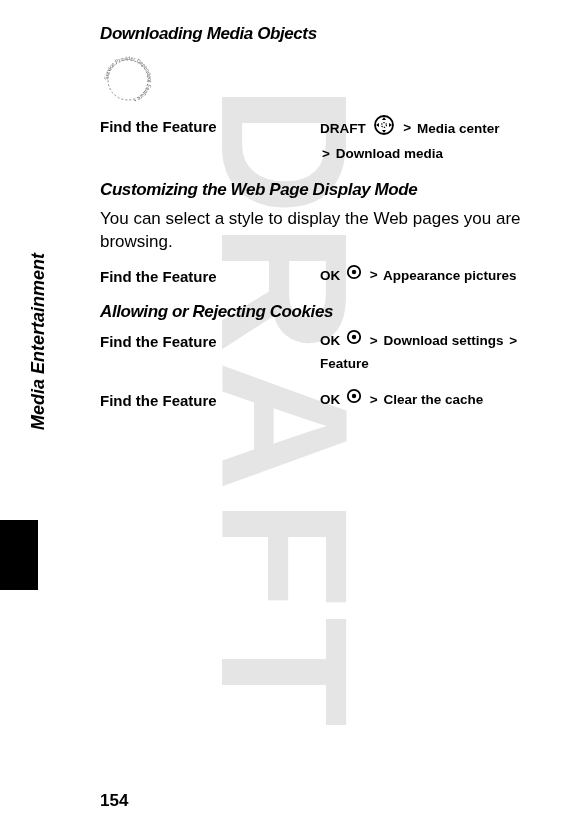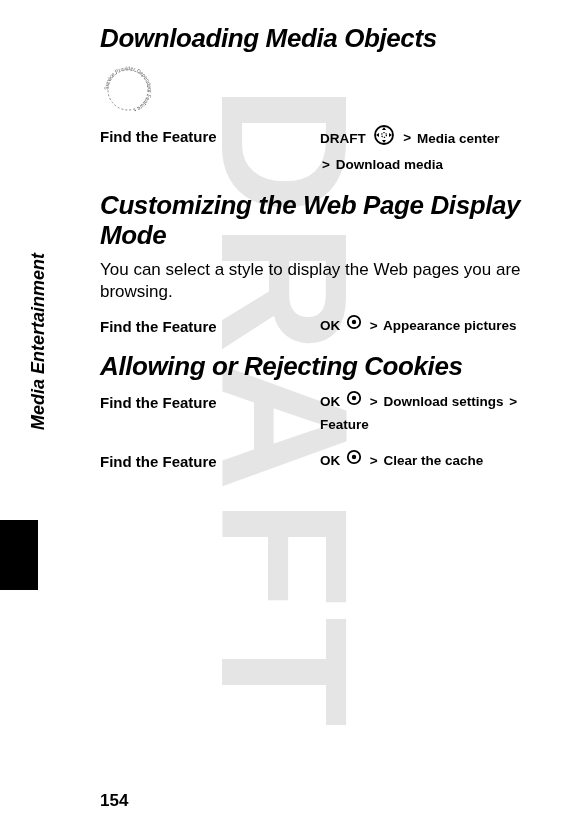--- a/index.html
+++ b/index.html
@@ -50,21 +50,21 @@
     position: absolute;
     left: 0;
     top: 520px;
     width: 38px;
     height: 70px;
     background: #000;
   }
   h2.section {
     font-style: italic;
     font-weight: 900;
-    font-size: 26px;
+    font-size: 17px;
     margin: 14px 0 8px 0;
     line-height: 1.15;
     letter-spacing: -0.4px;
   }
   p.body {
     font-size: 17px;
     margin: 4px 0 10px 0;
     line-height: 1.35;
   }
   .intro-row {

